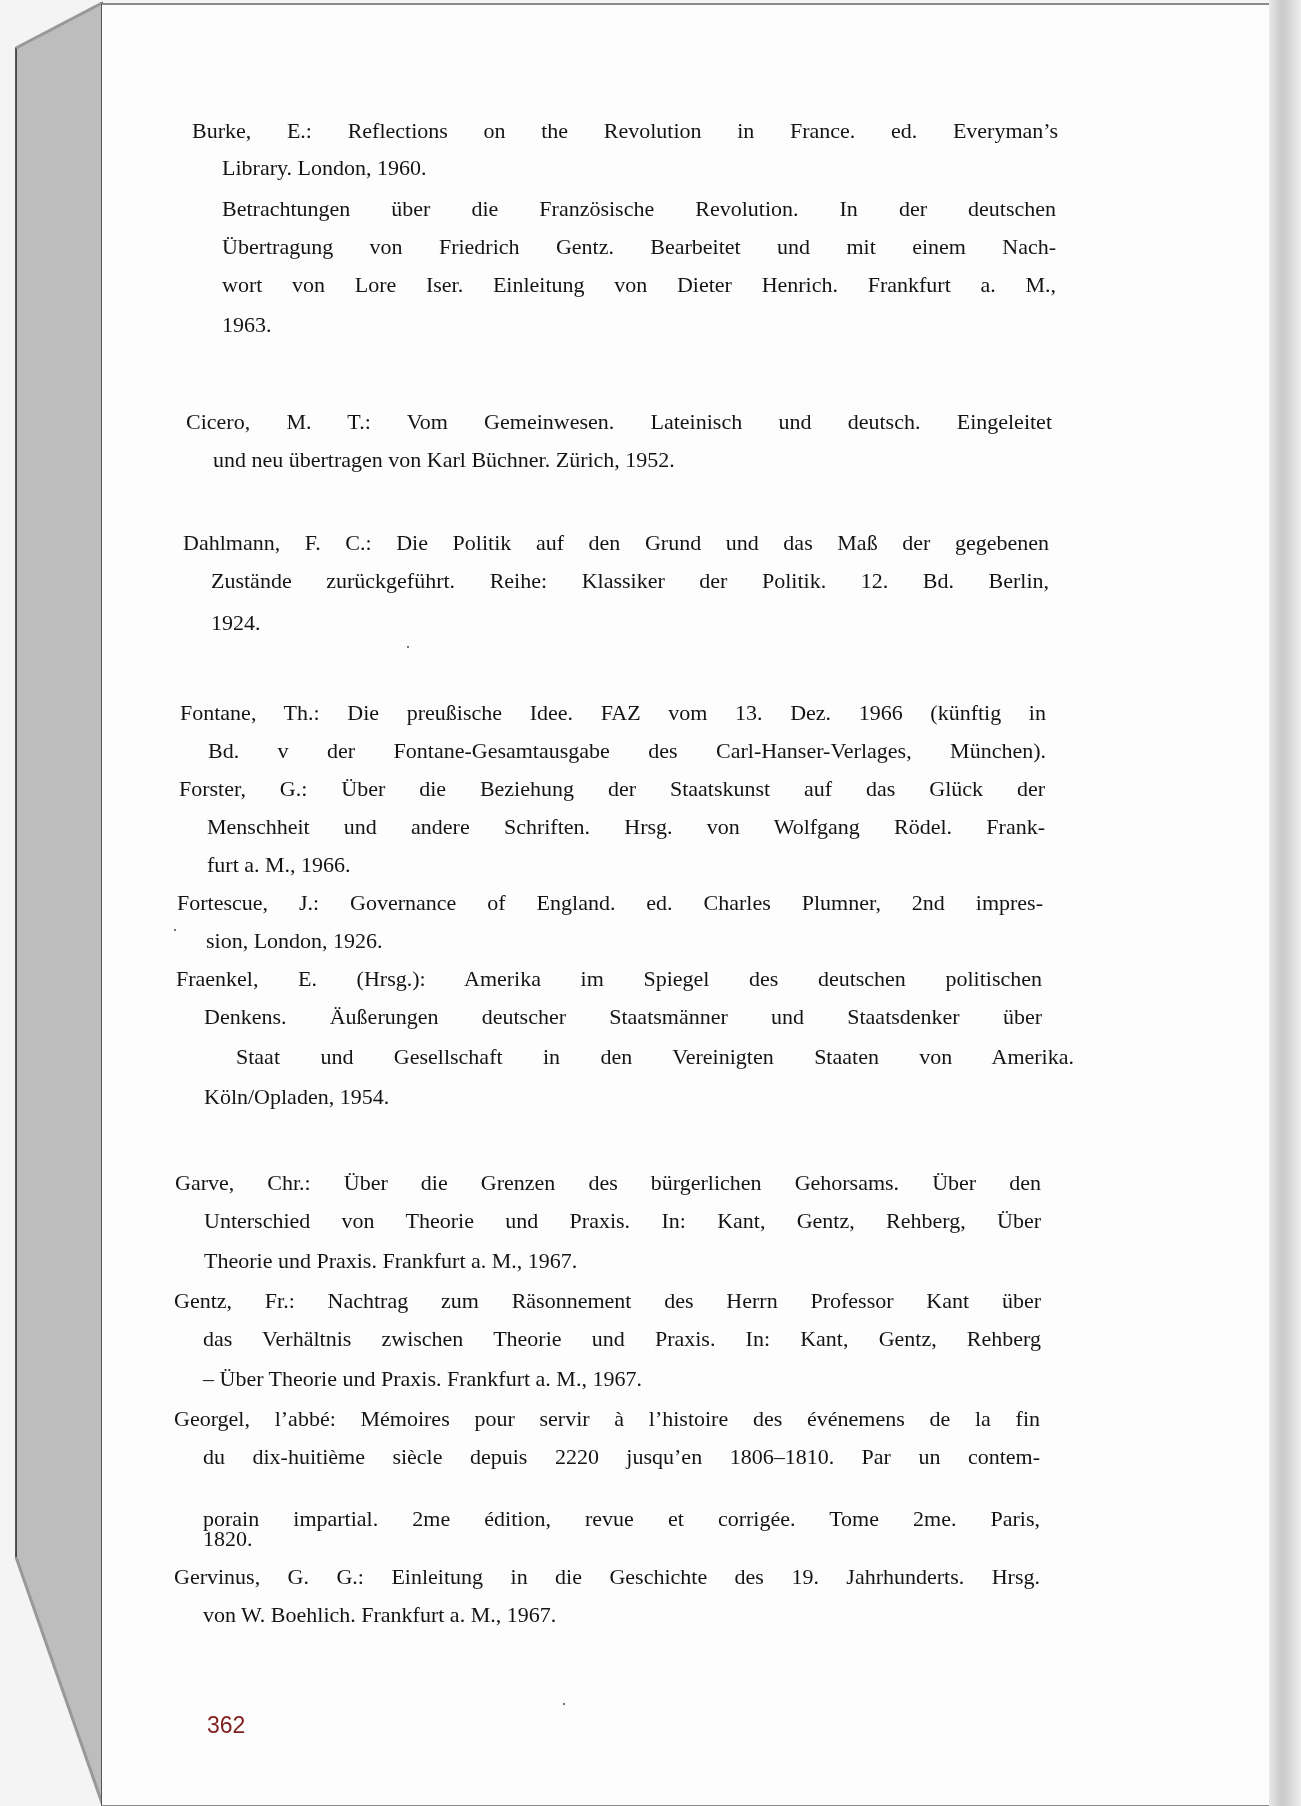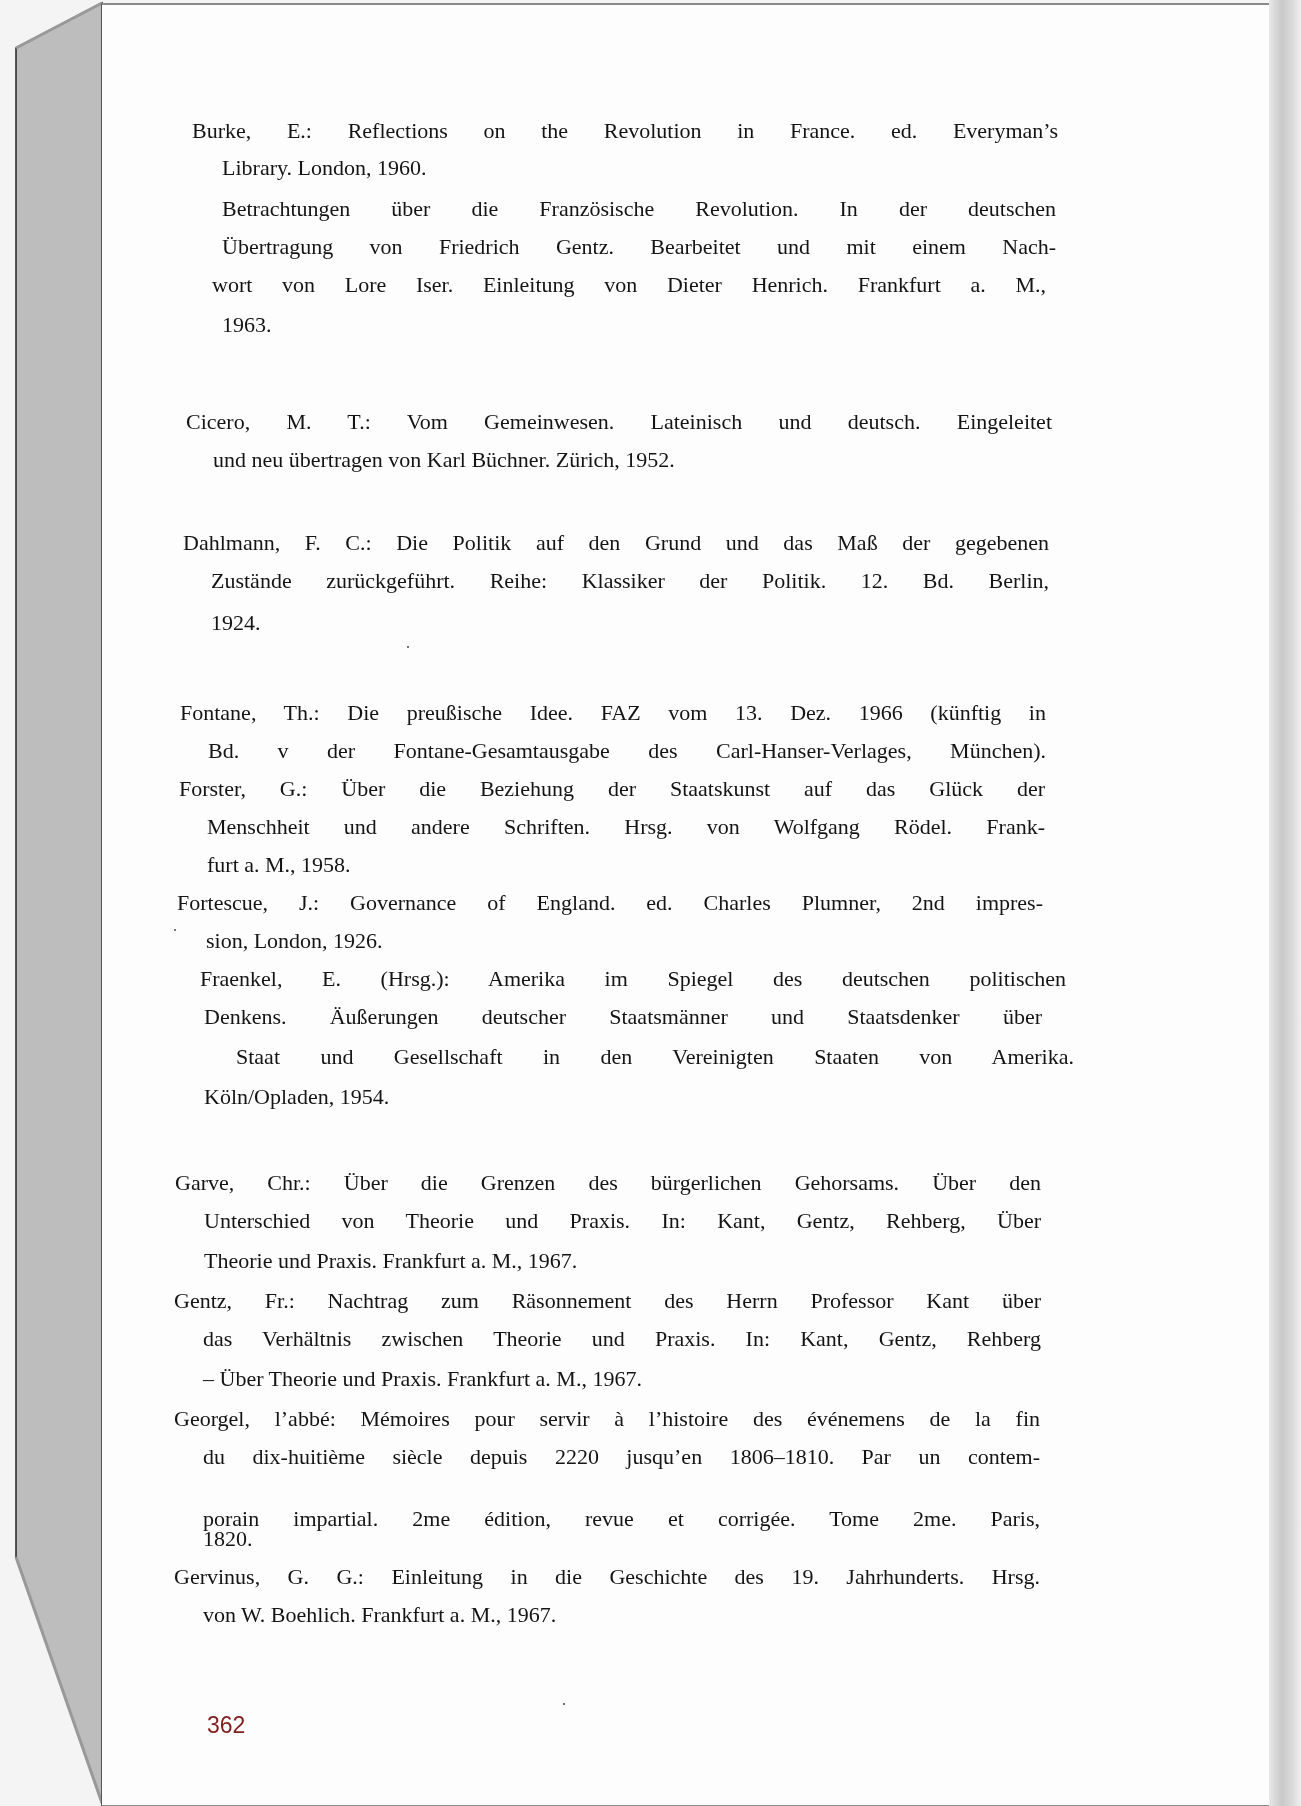--- a/index.html
+++ b/index.html
@@ -59,21 +59,21 @@
 <div class="page"></div>
 <div class="page-shadow"></div>
 
 <div>
 
   <div>
     <div class="line justify" style="left:192px;top:120px;width:866px;">Burke, E.: Reflections on the Revolution in France. ed. Everyman’s</div>
     <div class="line" style="left:222px;top:157px;">Library. London, 1960.</div>
     <div class="line justify" style="left:222px;top:198px;width:834px;">Betrachtungen über die Französische Revolution. In der deutschen</div>
     <div class="line justify" style="left:222px;top:236px;width:834px;">Übertragung von Friedrich Gentz. Bearbeitet und mit einem Nach-</div>
-    <div class="line justify" style="left:212px;top:274px;width:834px;">wort von Lore Iser. Einleitung von Dieter Henrich. Frankfurt a. M.,</div>
+    <div class="line justify" style="left:222px;top:274px;width:834px;">wort von Lore Iser. Einleitung von Dieter Henrich. Frankfurt a. M.,</div>
     <div class="line" style="left:222px;top:314px;">1963.</div>
   </div>
 
   <div>
     <div class="line justify" style="left:186px;top:411px;width:866px;">Cicero, M. T.: Vom Gemeinwesen. Lateinisch und deutsch. Eingeleitet</div>
     <div class="line" style="left:213px;top:449px;">und neu übertragen von Karl Büchner. Zürich, 1952.</div>
   </div>
 
   <div>
     <div class="line justify" style="left:183px;top:532px;width:866px;">Dahlmann, F. C.: Die Politik auf den Grund und das Maß der gegebenen</div>
@@ -82,30 +82,30 @@
   </div>
 
   <div>
     <div class="line justify" style="left:180px;top:702px;width:866px;">Fontane, Th.: Die preußische Idee. FAZ vom 13. Dez. 1966 (künftig in</div>
     <div class="line justify" style="left:208px;top:740px;width:838px;">Bd. v der Fontane-Gesamtausgabe des Carl-Hanser-Verlages, München).</div>
   </div>
 
   <div>
     <div class="line justify" style="left:179px;top:778px;width:866px;">Forster, G.: Über die Beziehung der Staatskunst auf das Glück der</div>
     <div class="line justify" style="left:207px;top:816px;width:838px;">Menschheit und andere Schriften. Hrsg. von Wolfgang Rödel. Frank-</div>
-    <div class="line" style="left:207px;top:854px;">furt a. M., 1958.</div>
+    <div class="line" style="left:207px;top:854px;">furt a. M., 1966.</div>
   </div>
 
   <div>
     <div class="line justify" style="left:177px;top:892px;width:866px;">Fortescue, J.: Governance of England. ed. Charles Plumner, 2nd impres-</div>
     <div class="line" style="left:206px;top:930px;">sion, London, 1926.</div>
   </div>
 
   <div>
-    <div class="line justify" style="left:176px;top:968px;width:866px;margin-left:24px;">Fraenkel, E. (Hrsg.): Amerika im Spiegel des deutschen politischen</div>
+    <div class="line justify" style="left:176px;top:968px;width:866px;">Fraenkel, E. (Hrsg.): Amerika im Spiegel des deutschen politischen</div>
     <div class="line justify" style="left:204px;top:1006px;width:838px;">Denkens. Äußerungen deutscher Staatsmänner und Staatsdenker über</div>
     <div class="line justify" style="left:204px;top:1046px;width:838px;margin-left:32px;">Staat und Gesellschaft in den Vereinigten Staaten von Amerika.</div>
     <div class="line" style="left:204px;top:1086px;">Köln/Opladen, 1954.</div>
   </div>
 
   <div>
     <div class="line justify" style="left:175px;top:1172px;width:866px;">Garve, Chr.: Über die Grenzen des bürgerlichen Gehorsams. Über den</div>
     <div class="line justify" style="left:204px;top:1210px;width:837px;">Unterschied von Theorie und Praxis. In: Kant, Gentz, Rehberg, Über</div>
     <div class="line" style="left:204px;top:1250px;">Theorie und Praxis. Frankfurt a. M., 1967.</div>
   </div>

